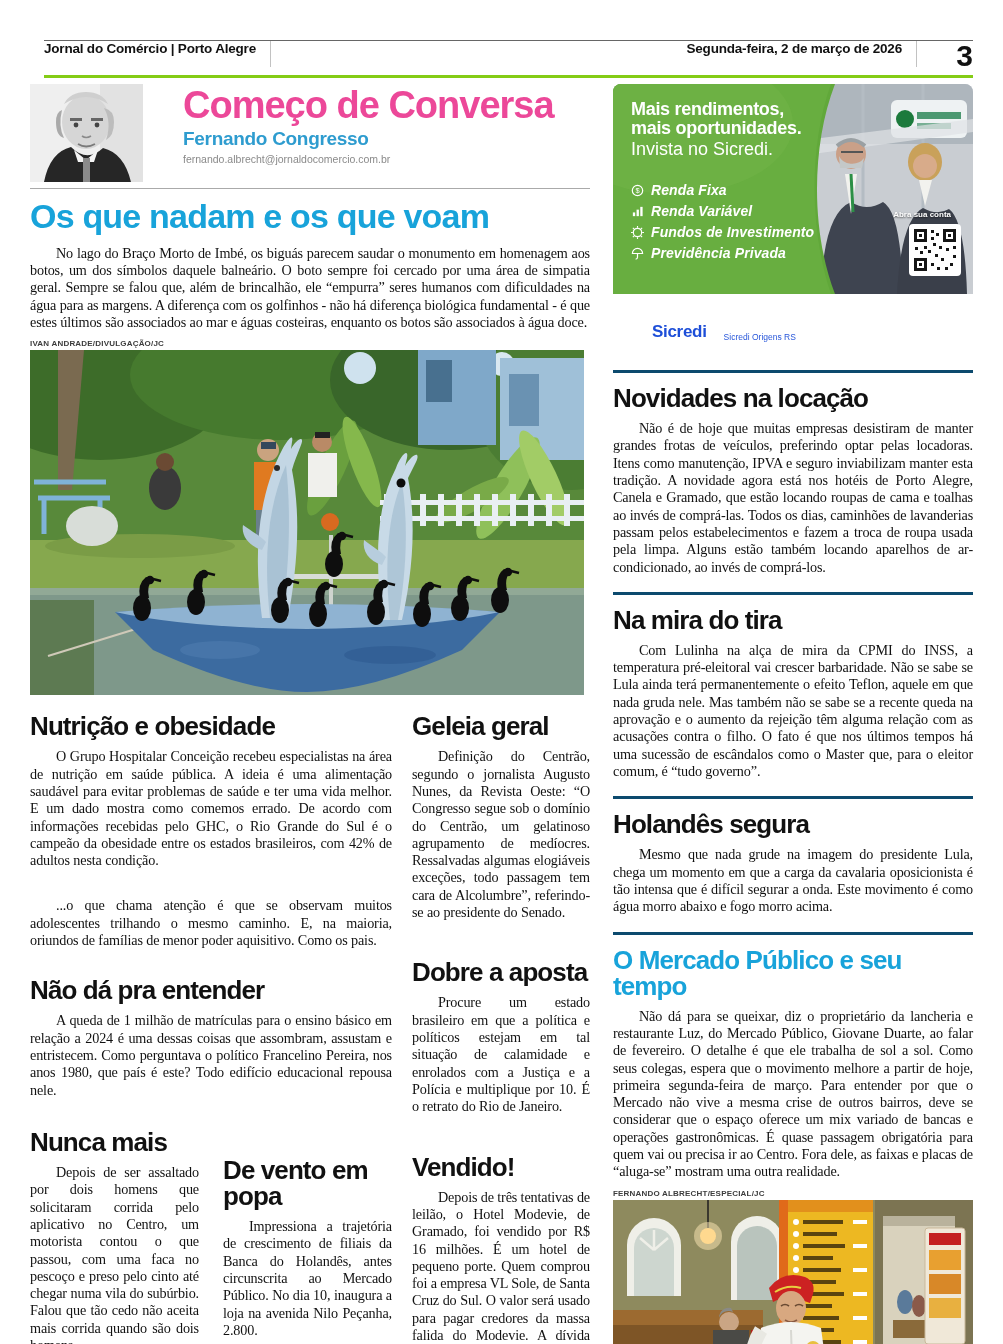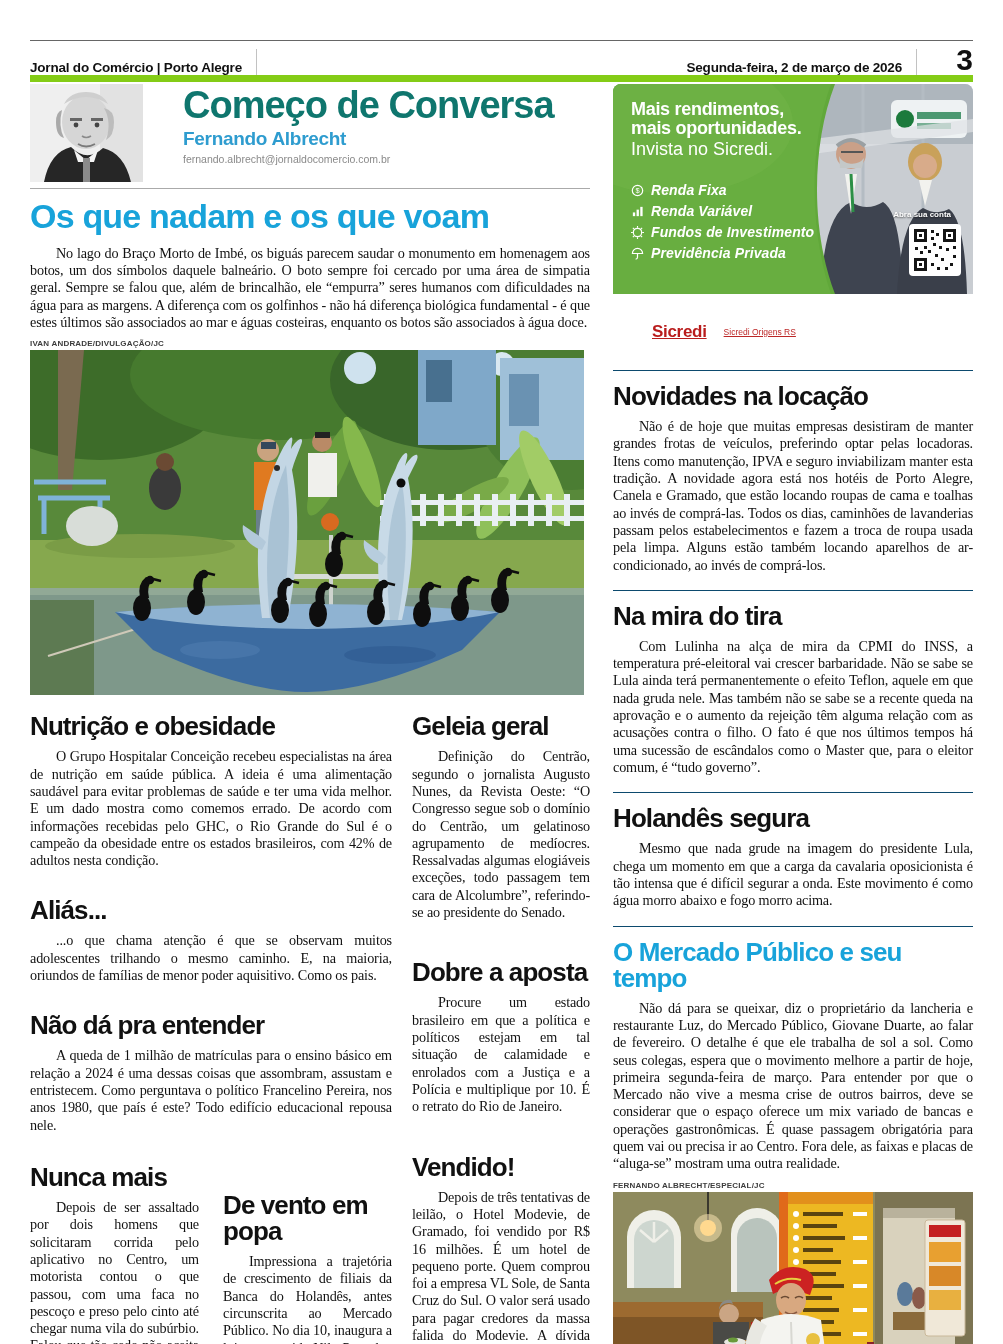--- a/index.html
+++ b/index.html
@@ -1,32 +1,32 @@
 <!DOCTYPE html>
 <html lang="pt-BR"><head>
 <meta charset="utf-8">
 <style>
   html,body{margin:0;padding:0;background:#fff;}
   .page{position:relative;width:1003px;height:1344px;background:#fff;overflow:hidden;
         font-family:"Liberation Sans",sans-serif;color:#111;}
   
-  .folio{position:absolute;left:30px;right:30px;top:40px;height:34px;
-         border-top:1px solid #666;border-bottom:7px solid #84cc16;
-         display:flex;align-items:flex-end;}
+  .folio{position:absolute;left:44px;right:30px;top:40px;height:34px;
+         border-top:1px solid #666;border-bottom:3px solid #84cc16;
+         display:flex;align-items:flex-start;}
   .folio .mast{font-size:13.5px;font-weight:700;letter-spacing:-0.2px;}
   .folio .vsep{width:1px;height:26px;background:#c2c2c2;margin:0 14px;}
   .folio .spacer{flex:1;}
   .folio .date{font-size:13.5px;font-weight:700;letter-spacing:-0.2px;}
   .folio .pnum{font-size:30px;font-weight:600;width:42px;text-align:right;line-height:1;}
   
   .left-block{position:absolute;left:30px;top:84px;width:560px;}
   .colhead{display:flex;align-items:flex-start;}
   .portrait{width:113px;height:98px;flex:0 0 auto;}
   .colhead-text{margin-left:40px;padding-top:2px;}
-  .col-title{font-size:38px;font-weight:700;color:#0f766e;letter-spacing:-1px;line-height:1;}
+  .col-title{font-size:38px;font-weight:700;color:#ec4899;letter-spacing:-1px;line-height:1;}
   .col-author{font-size:19px;font-weight:700;color:#2e9ccf;margin-top:4px;letter-spacing:-0.3px;}
   .col-email{font-size:10.5px;color:#8a8a8a;margin-top:3px;}
   .under-rule{border:0;border-top:1px solid #aaa;margin:6px 0 10px;}
   
   .lead-head{font-size:34px;font-weight:700;color:#18a3da;letter-spacing:-0.8px;line-height:1.05;}
   .body-text{font-family:"Liberation Serif",serif;font-size:14.2px;line-height:1.22;
              text-align:justify;text-indent:26px;hyphens:auto;letter-spacing:-0.15px;margin:0;}
   .lead .body-text{margin-top:10px;}
   .photo-credit{font-size:8px;font-weight:700;color:#3c3c3c;text-align:left;
                 letter-spacing:0.2px;margin:8px 0 2px;}
@@ -41,27 +41,27 @@
   
   .right-block{position:absolute;left:613px;top:84px;width:360px;}
   .ad{position:relative;width:360px;height:270px;border-radius:8px;overflow:hidden;}
   .ad-text{position:absolute;left:18px;top:16px;color:#fff;}
   .ad-h{font-size:18px;font-weight:700;line-height:1.08;letter-spacing:-0.3px;}
   .ad-h2{font-size:18px;font-weight:400;line-height:1.15;}
   .ad-products{position:absolute;left:18px;top:98px;color:#fff;}
   .ad-product{display:flex;align-items:center;margin-bottom:5px;}
   .ad-product .picon{width:13px;height:13px;margin-right:7px;flex:0 0 auto;}
   .ad-product .plabel{font-size:14px;font-weight:700;font-style:italic;letter-spacing:0.1px;}
-  .ad-brand{position:absolute;left:18px;bottom:12px;display:flex;align-items:center;color:#b91c1c;text-decoration:underline;}
+  .ad-brand{position:absolute;left:18px;bottom:12px;display:flex;align-items:flex-end;color:#1d4ed8;}
   .ad-brand .bname{font-size:17px;font-weight:700;letter-spacing:-0.3px;margin-left:5px;}
   .ad-brand .bsep{width:1px;height:14px;background:rgba(255,255,255,.7);margin:0 8px;}
   .ad-brand .btag{font-size:8.5px;opacity:.95;}
   .ad-qr-label{position:absolute;right:22px;top:126px;color:#fff;font-size:8px;font-weight:700;
                text-shadow:0 1px 2px rgba(0,0,0,.6);}
-  .rsec{border-top:1px solid #0c4a6e;margin-top:16px;padding-top:12px;}
+  .rsec{border-top:3px solid #0c4a6e;margin-top:16px;padding-top:12px;}
   .rsec:first-of-type{margin-top:26px;}
   .accent{color:#18a3da;}
   .rphoto{display:block;margin-top:2px;}
 </style>
 </head>
 <body>
 
 <div class="page">
 
   <div class="folio">
@@ -88,21 +88,21 @@
         <path d="M34,20 q22,-14 44,0 q-6,-12 -22,-12 q-16,0 -22,12" fill="#cfcfcf"></path>
         <rect x="40" y="34" width="12" height="3" fill="#666"></rect>
         <rect x="61" y="34" width="12" height="3" fill="#666"></rect>
         <circle cx="46" cy="41" r="2.4" fill="#444"></circle>
         <circle cx="67" cy="41" r="2.4" fill="#444"></circle>
         <path d="M52,52 q4,3 9,0" stroke="#8a8a8a" fill="none" stroke-width="1.6"></path>
         <path d="M48,60 q8,5 17,0" stroke="#7a7a7a" fill="none" stroke-width="1.8"></path>
       </svg>
       <div class="colhead-text">
         <div class="col-title">Começo de Conversa</div>
-        <div class="col-author">Fernando Albrecht</div>
+        <div class="col-author">Fernando Congresso</div>
         <div class="col-email">fernando.albrecht@jornaldocomercio.com.br</div>
       </div>
     </div>
     <hr class="under-rule">
 
     <div class="lead">
       <h1 class="lead-head" style="margin:4px 0 0;">Os que nadam e os que voam</h1>
       <p class="body-text">No lago do Braço Morto de Imbé, os biguás parecem saudar o monumento em homenagem aos botos, um dos símbolos daquele balneário. O boto sempre foi cercado por uma área de simpatia geral. Sempre se falou que, além de brincalhão, ele “empurra” seres humanos com dificuldades na água para as margens. A diferença com os golfinhos - não há diferença biológica fundamental - é que estes últimos são associados ao mar e águas costeiras, enquanto os botos são associados à água doce.</p>
       <div class="photo-credit">IVAN ANDRADE/DIVULGAÇÃO/JC</div>
 
@@ -197,21 +197,20 @@
       </svg>
     </div>
 
     <div class="sections-grid">
       <div class="colA">
         <div class="sec">
           <h2 class="sec-title">Nutrição e obesidade</h2>
           <p class="body-text">O Grupo Hospitalar Conceição recebeu especialistas na área de nutrição em saúde pública. A ideia é uma alimentação saudável para evitar problemas de saúde e ter uma vida melhor. E um dado mostra como comemos errado. De acordo com informações recebidas pelo GHC, o Rio Grande do Sul é o campeão da obesidade entre os estados brasileiros, com 42% de adultos nesta condição.</p>
         </div>
         <div class="sec">
-          <h2 class="sec-title">Aliás...</h2>
           <p class="body-text">...o que chama atenção é que se observam muitos adolescentes trilhando o mesmo caminho. E, na maioria, oriundos de famílias de menor poder aquisitivo. Como os pais.</p>
         </div>
         <div class="sec">
           <h2 class="sec-title">Não dá pra entender</h2>
           <p class="body-text">A queda de 1 milhão de matrículas para o ensino básico em relação a 2024 é uma dessas coisas que assombram, assustam e entristecem. Como perguntava o político Francelino Pereira, nos anos 1980, que país é este? Todo edifício educacional repousa nele.</p>
         </div>
         <div class="two-col">
           <div class="sec">
             <h2 class="sec-title">Nunca mais</h2>
             <p class="body-text">Depois de ser assaltado por dois homens que solicitaram corrida pelo aplicativo no Centro, um motorista contou o que passou, com uma faca no pescoço e preso pelo cinto até chegar numa vila do subúrbio. Falou que tão cedo não aceita mais corrida quando são dois homens.</p>

